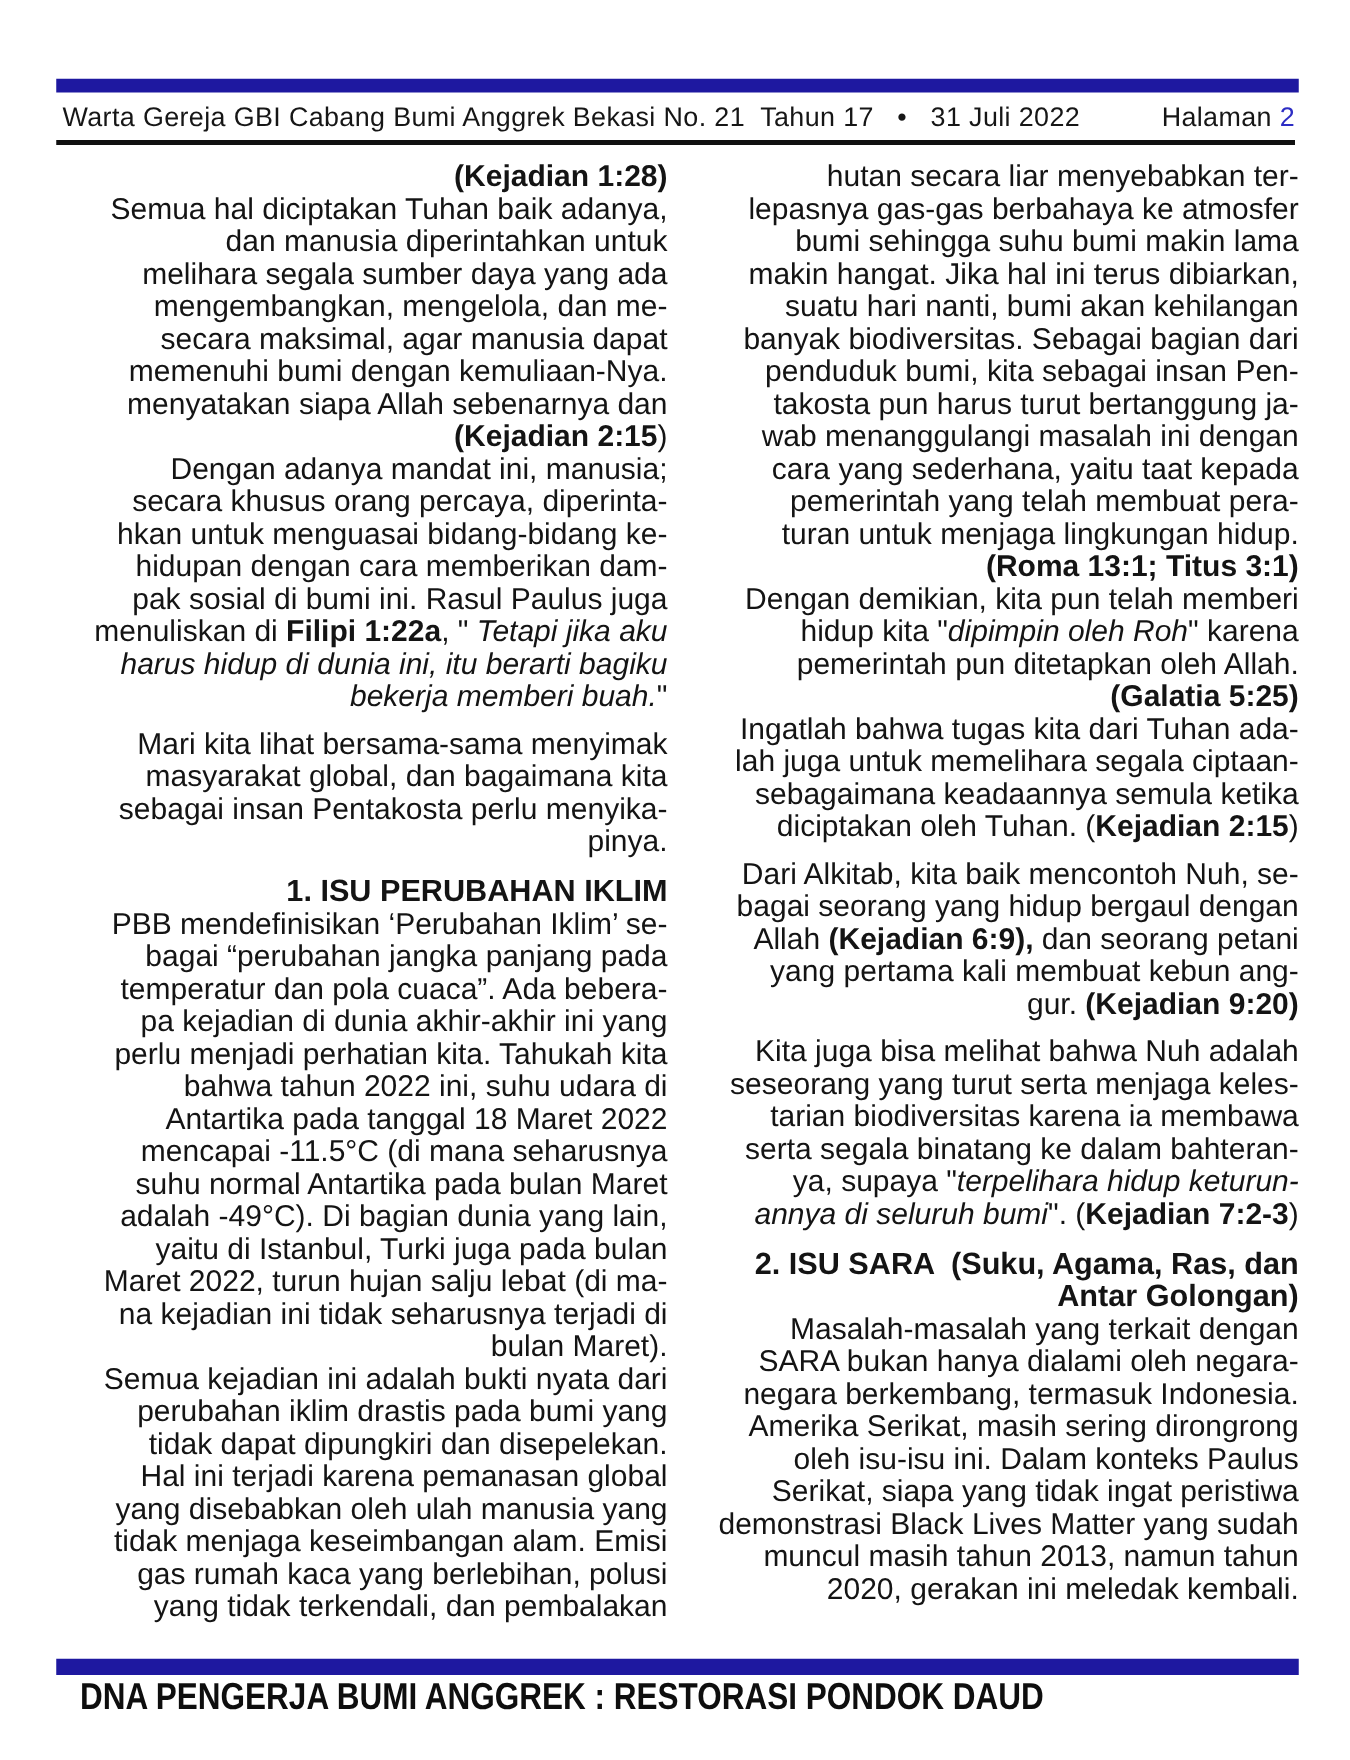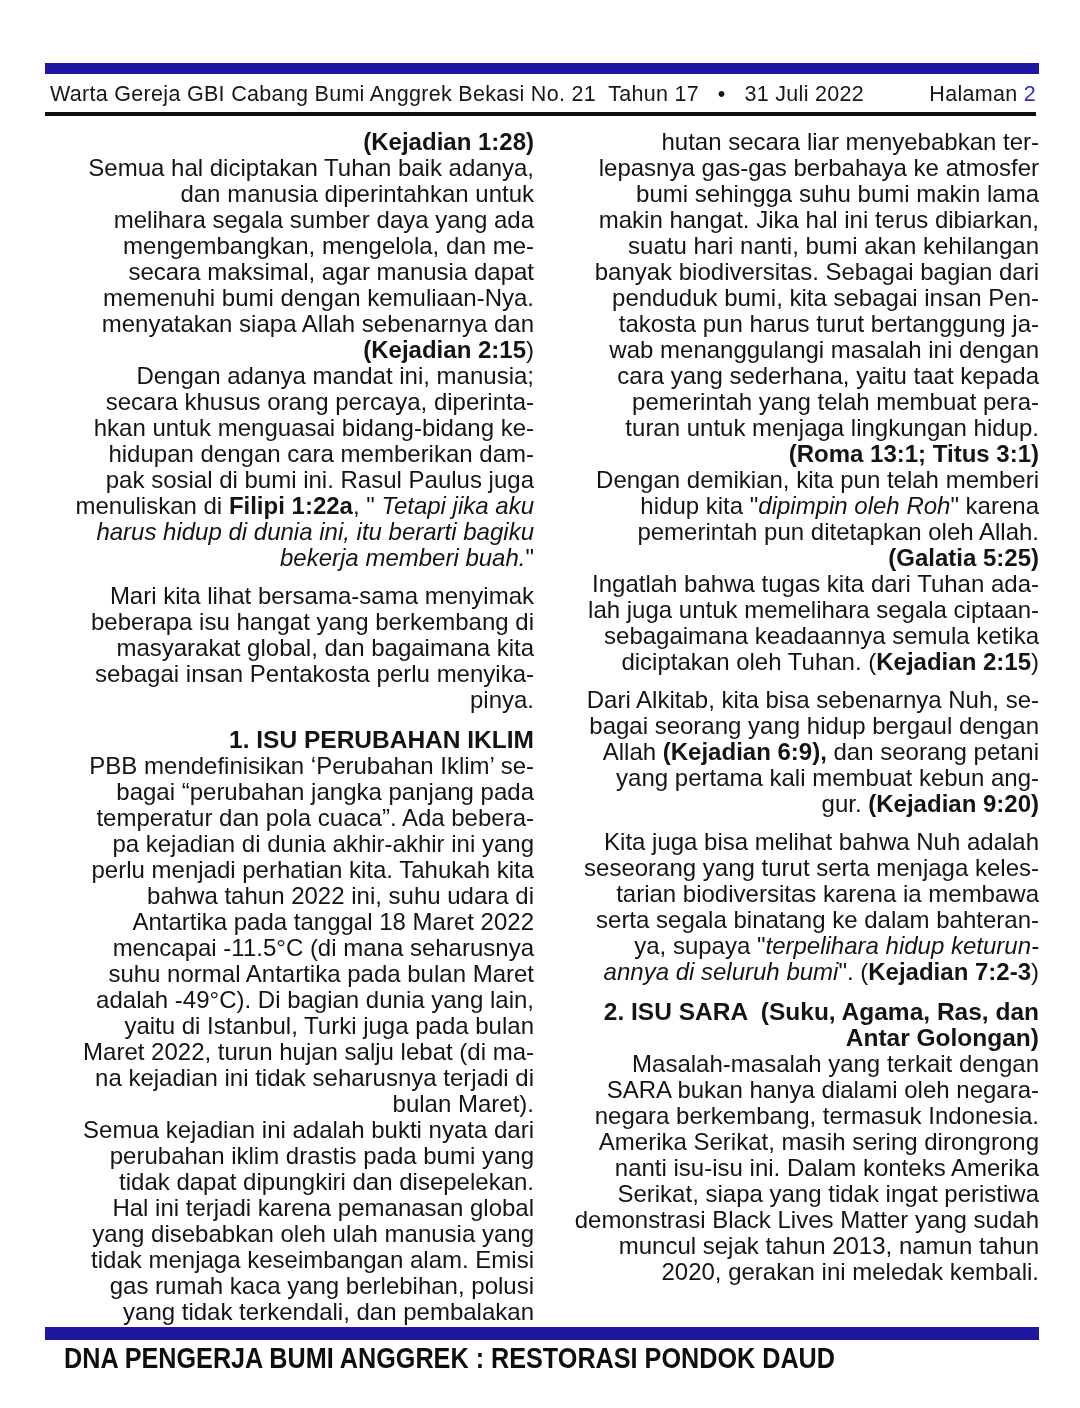--- a/index.html
+++ b/index.html
@@ -87,21 +87,20 @@
           <div class="line"><span>secara khusus orang percaya, diperinta-</span></div>
           <div class="line"><span>hkan untuk menguasai bidang-bidang ke-</span></div>
           <div class="line"><span>hidupan dengan cara memberikan dam-</span></div>
           <div class="line"><span>pak sosial di bumi ini. Rasul Paulus juga</span></div>
           <div class="line"><span>menuliskan di </span><span class="b">Filipi 1:22a</span><span>, " </span><span class="i">Tetapi jika aku</span></div>
           <div class="line"><span class="i">harus hidup di dunia ini, itu berarti bagiku</span></div>
           <div class="line"><span class="i">bekerja memberi buah.</span><span>"</span></div>
         </div>
         <div class="block pgap">
           <div class="line"><span>Mari kita lihat bersama-sama menyimak</span></div>
-          <div class="line"><span>beberapa isu hangat yang berkembang di</span></div>
           <div class="line"><span>masyarakat global, dan bagaimana kita</span></div>
           <div class="line"><span>sebagai insan Pentakosta perlu menyika-</span></div>
           <div class="line"><span>pinya.</span></div>
         </div>
         <div class="block h">
           <div class="line"><span class="b">1. ISU PERUBAHAN IKLIM</span></div>
         </div>
         <div class="block p">
           <div class="line"><span>PBB mendefinisikan ‘Perubahan Iklim’ se-</span></div>
           <div class="line"><span>bagai “perubahan jangka panjang pada</span></div>
@@ -151,21 +150,21 @@
           <div class="line"><span>pemerintah pun ditetapkan oleh Allah.</span></div>
           <div class="line"><span class="b">(Galatia 5:25)</span></div>
         </div>
         <div class="block p">
           <div class="line"><span>Ingatlah bahwa tugas kita dari Tuhan ada-</span></div>
           <div class="line"><span>lah juga untuk memelihara segala ciptaan-</span></div>
           <div class="line"><span>sebagaimana keadaannya semula ketika</span></div>
           <div class="line"><span>diciptakan oleh Tuhan. (</span><span class="b">Kejadian 2:15</span><span>)</span></div>
         </div>
         <div class="block pgap">
-          <div class="line"><span>Dari Alkitab, kita bisa sebenarnya Nuh, se-</span></div>
+          <div class="line"><span>Dari Alkitab, kita baik mencontoh Nuh, se-</span></div>
           <div class="line"><span>bagai seorang yang hidup bergaul dengan</span></div>
           <div class="line"><span>Allah </span><span class="b">(Kejadian 6:9),</span><span> dan seorang petani</span></div>
           <div class="line"><span>yang pertama kali membuat kebun ang-</span></div>
           <div class="line"><span>gur. </span><span class="b">(Kejadian 9:20)</span></div>
         </div>
         <div class="block pgap">
           <div class="line"><span>Kita juga bisa melihat bahwa Nuh adalah</span></div>
           <div class="line"><span>seseorang yang turut serta menjaga keles-</span></div>
           <div class="line"><span>tarian biodiversitas karena ia membawa</span></div>
           <div class="line"><span>serta segala binatang ke dalam bahteran-</span></div>
@@ -174,24 +173,24 @@
         </div>
         <div class="block h">
           <div class="line"><span class="b">2. ISU SARA  (Suku, Agama, Ras, dan</span></div>
           <div class="line"><span class="b">Antar Golongan)</span></div>
         </div>
         <div class="block p">
           <div class="line"><span>Masalah-masalah yang terkait dengan</span></div>
           <div class="line"><span>SARA bukan hanya dialami oleh negara-</span></div>
           <div class="line"><span>negara berkembang, termasuk Indonesia.</span></div>
           <div class="line"><span>Amerika Serikat, masih sering dirongrong</span></div>
-          <div class="line"><span>nanti isu-isu ini. Dalam konteks Amerika</span></div>
+          <div class="line"><span>oleh isu-isu ini. Dalam konteks Paulus</span></div>
           <div class="line"><span>Serikat, siapa yang tidak ingat peristiwa</span></div>
           <div class="line"><span>demonstrasi Black Lives Matter yang sudah</span></div>
-          <div class="line"><span>muncul sejak tahun 2013, namun tahun</span></div>
+          <div class="line"><span>muncul masih tahun 2013, namun tahun</span></div>
           <div class="line"><span>2020, gerakan ini meledak kembali.</span></div>
         </div>
       </div>
   </div>
 
   <div class="bottom-accent-bar" style="background: rgb(30, 24, 160);"></div>
 
   <div class="footer-banner">DNA PENGERJA BUMI ANGGREK : RESTORASI PONDOK DAUD</div>
 
 </div>

